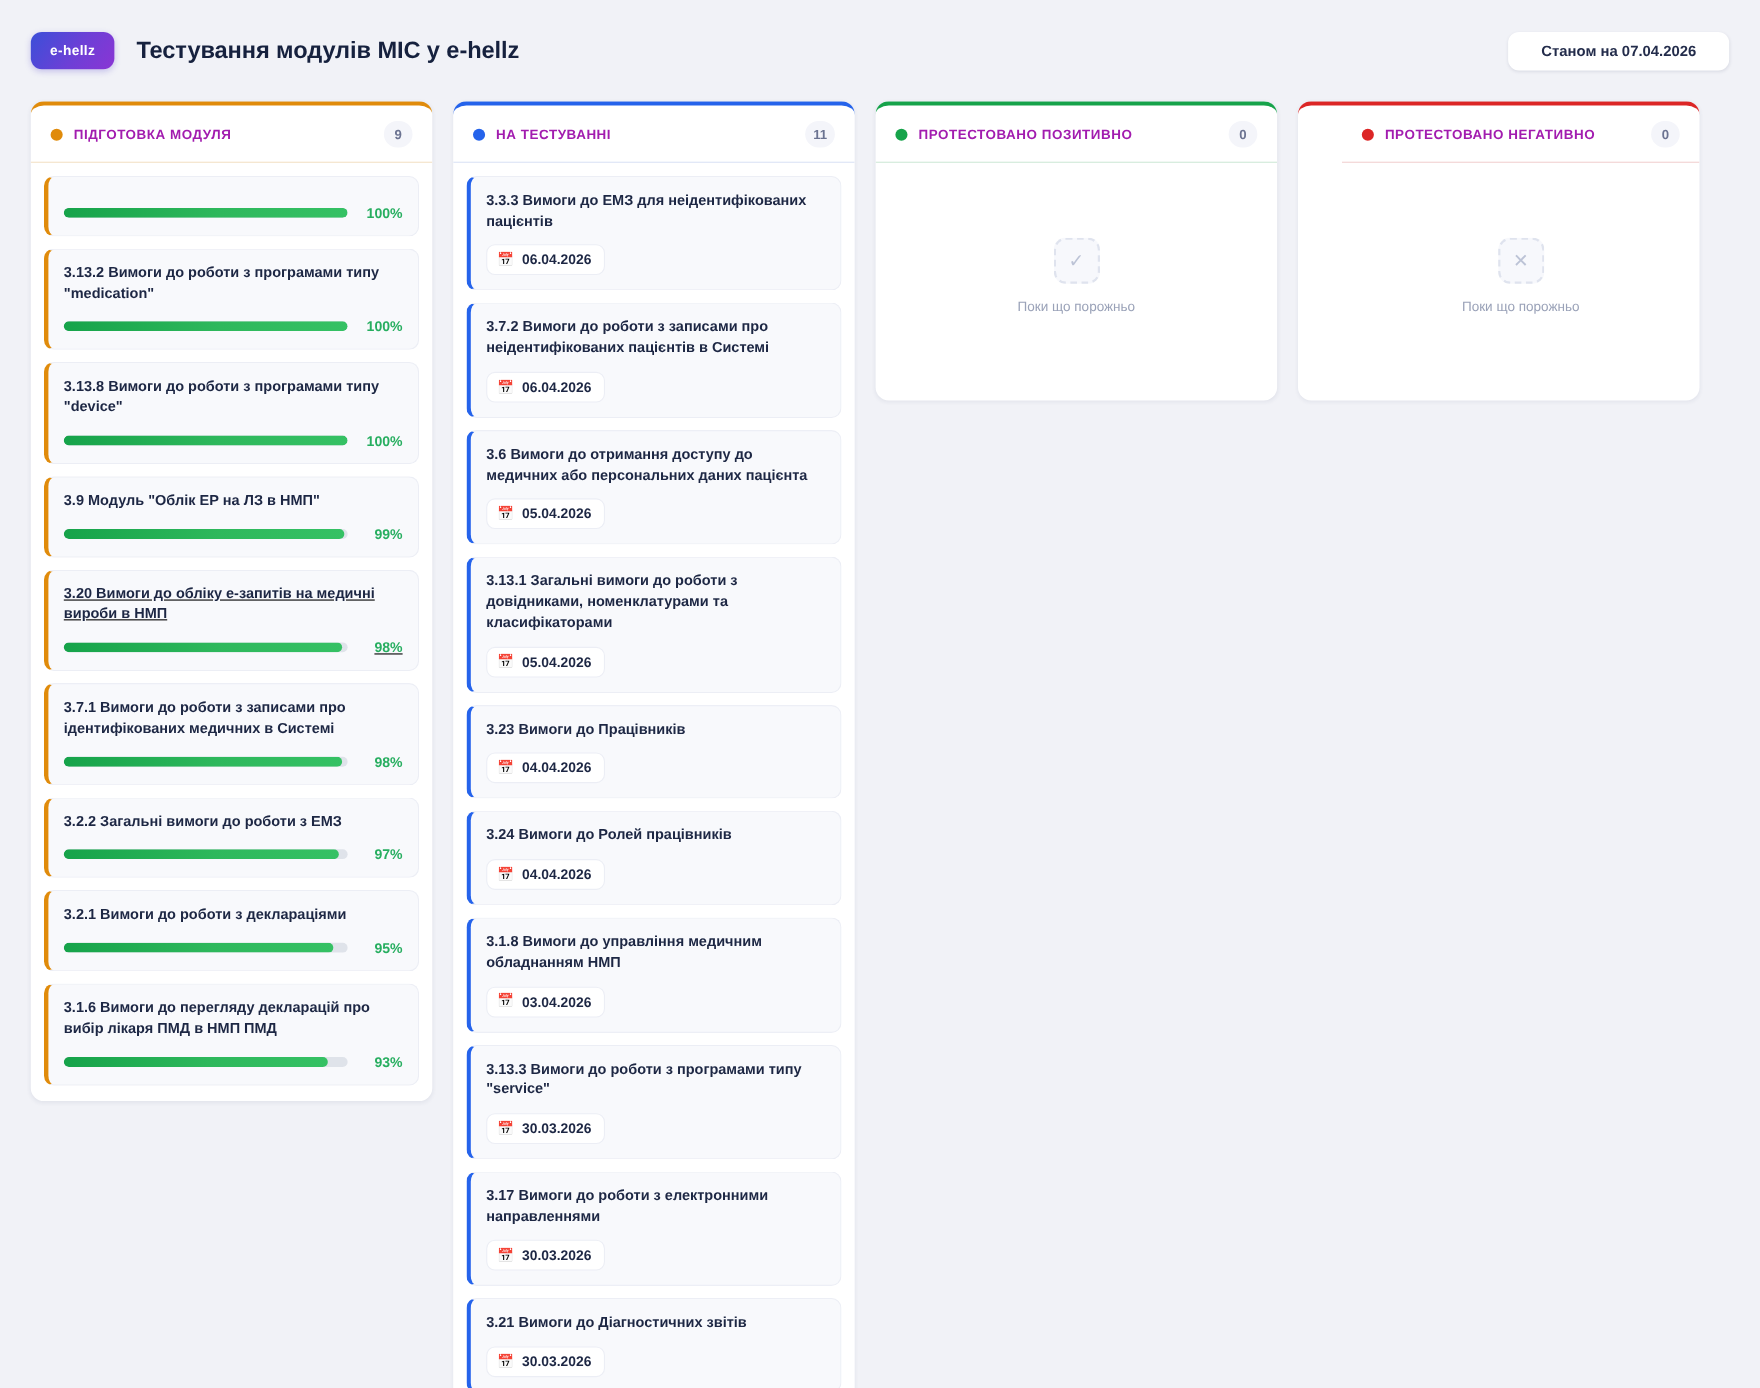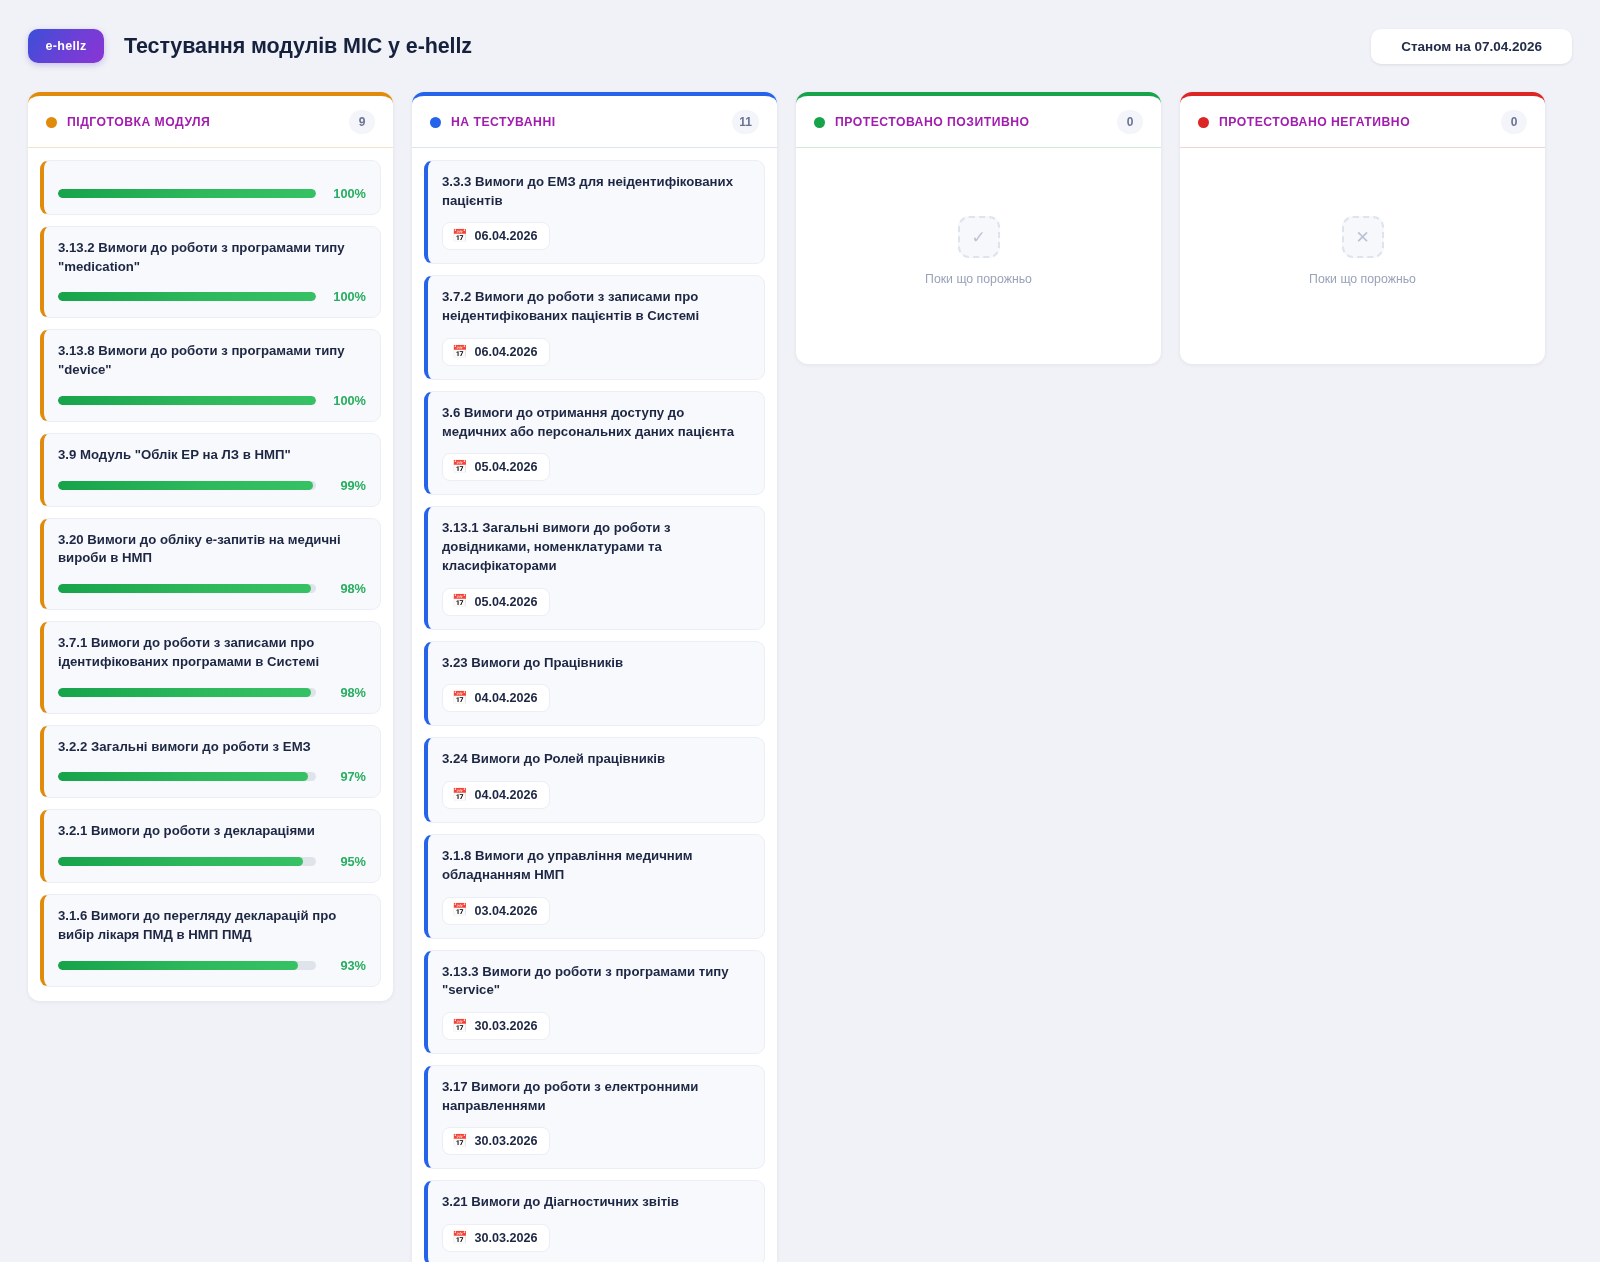--- a/index.html
+++ b/index.html
@@ -233,31 +233,31 @@
         </div>
         <div class="card" style="border-left-color: rgb(224, 139, 11);">
           <div class="card-title">3.9 Модуль "Облік ЕР на ЛЗ в НМП"</div>
           <div class="progress-row">
             <div class="track">
               <div class="fill" style="width: 99%;"></div>
             </div>
             <div class="pct">99%</div>
           </div>
         </div>
-        <div class="card" style="border-left-color: rgb(224, 139, 11);">
+        <div class="card" style="border-left-color: rgb(224, 139, 11); text-decoration: underline;">
           <div class="card-title">3.20 Вимоги до обліку е-запитів на медичні вироби в НМП</div>
           <div class="progress-row">
             <div class="track">
               <div class="fill" style="width: 98%;"></div>
             </div>
             <div class="pct">98%</div>
           </div>
         </div>
         <div class="card" style="border-left-color: rgb(224, 139, 11);">
-          <div class="card-title">3.7.1 Вимоги до роботи з записами про ідентифікованих програмами в Системі</div>
+          <div class="card-title">3.7.1 Вимоги до роботи з записами про ідентифікованих медичних в Системі</div>
           <div class="progress-row">
             <div class="track">
               <div class="fill" style="width: 98%;"></div>
             </div>
             <div class="pct">98%</div>
           </div>
         </div>
         <div class="card" style="border-left-color: rgb(224, 139, 11);">
           <div class="card-title">3.2.2 Загальні вимоги до роботи з ЕМЗ</div>
           <div class="progress-row">
@@ -342,21 +342,21 @@
         <span class="col-title">ПРОТЕСТОВАНО ПОЗИТИВНО</span>
         <span class="count-badge">0</span>
       </div>
       <div class="col-body">
         <div class="empty">
           <div class="empty-icon">✓</div>
           <div class="empty-text">Поки що порожньо</div>
         </div>
       </div>
     </div>
-    <div class="column" style="border-top-color: rgb(220, 38, 38);">
+    <div class="column" style="border-top-color: rgb(220, 38, 38); padding-left: 40px;">
       <div class="col-head" style="border-bottom-color: rgb(242, 210, 210);">
         <span class="dot" style="background: rgb(220, 38, 38);"></span>
         <span class="col-title">ПРОТЕСТОВАНО НЕГАТИВНО</span>
         <span class="count-badge">0</span>
       </div>
       <div class="col-body">
         <div class="empty">
           <div class="empty-icon">✕</div>
           <div class="empty-text">Поки що порожньо</div>
         </div>

